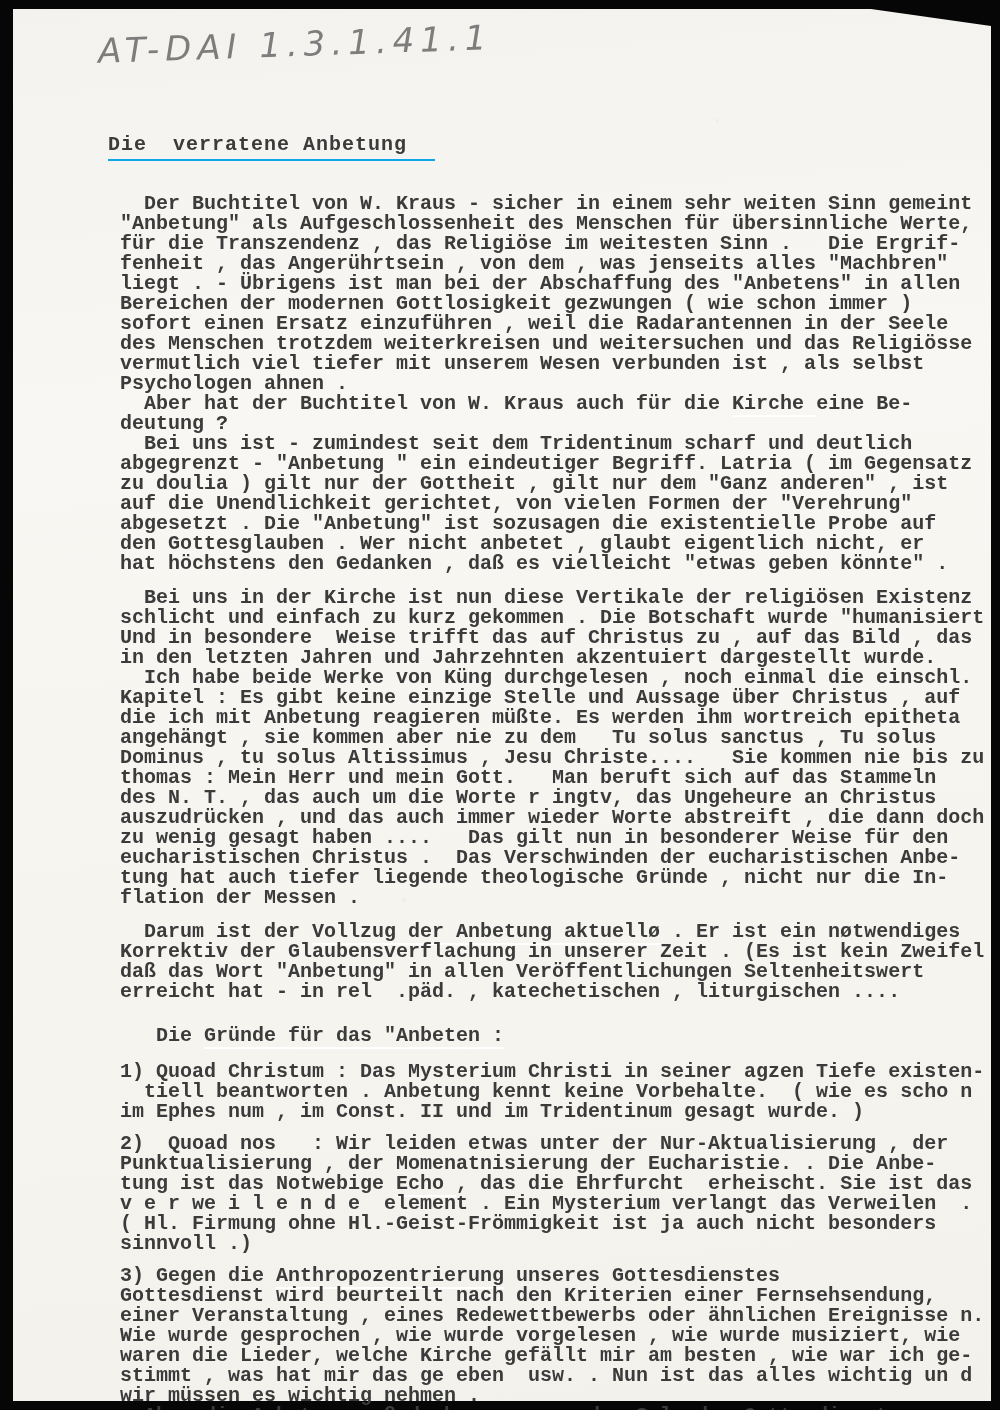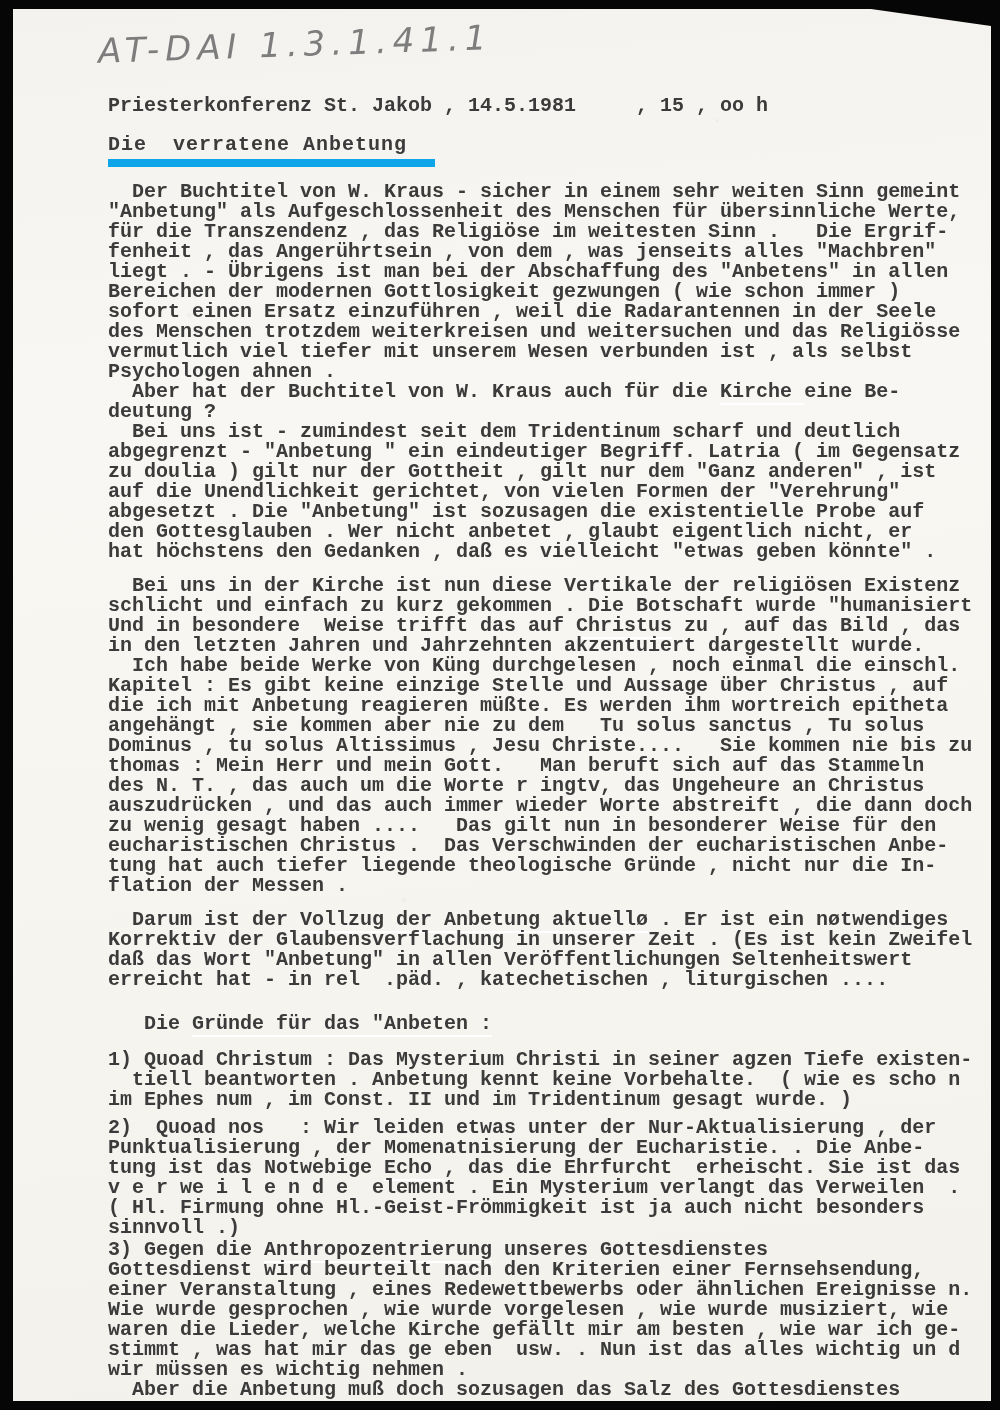--- a/index.html
+++ b/index.html
@@ -19,25 +19,25 @@
   .annotation{
     position:absolute;left:98px;top:24px;
     font-family:"DejaVu Sans",sans-serif;font-style:italic;
     font-size:34px;color:#7d7d7d;letter-spacing:6px;
     transform:rotate(-2deg);white-space:pre;
   }
   .typed{color:#3b3b3b;font-weight:bold;font-size:20px;white-space:pre;}
   .header-line{position:absolute;left:108px;top:94px;}
   .doc-title{
     position:absolute;left:108px;top:133px;
-    border-bottom:8px solid #0ea5e9;padding-bottom:3px;padding-right:28px;
+    border-bottom:2px solid #0ea5e9;padding-bottom:3px;padding-right:28px;
     letter-spacing:1px;
   }
   .doc-body{position:absolute;left:108px;top:182px;line-height:20px;}
-  .block{margin:0;}
+  .block{margin:12px;}
   .line{white-space:pre;min-height:20px;}
   .u{border-bottom:2px solid #ffffff;}
   .texture{
     position:absolute;left:13px;top:9px;width:978px;height:1392px;pointer-events:none;
     background:
       radial-gradient(circle at 18% 22%, rgba(120,120,120,0.05) 0 2px, transparent 3px),
       radial-gradient(circle at 72% 8%, rgba(120,120,120,0.06) 0 1px, transparent 2px),
       radial-gradient(circle at 40% 64%, rgba(120,120,120,0.05) 0 2px, transparent 3px),
       radial-gradient(circle at 88% 47%, rgba(120,120,120,0.05) 0 1px, transparent 2px);
   }
@@ -45,18 +45,17 @@
 </head>
 <body>
 
 <div class="scan">
   <div class="sheet"></div>
   <div class="texture"></div>
   <div class="corner-wedge"></div>
 
   <div class="annotation">AT-DAI 1.3.1.41.1</div>
 
-  <div class="typed header-line">Priesterkonferenz St. Jakob , 14.5.1981     , 15 , oo h</div>
 
   <div class="typed doc-title">Die  verratene Anbetung</div>
 
   <div class="typed doc-body"><div class="block"><div class="line"><span>  Der Buchtitel von W. Kraus - sicher in einem sehr weiten Sinn gemeint</span></div><div class="line"><span>"Anbetung" als Aufgeschlossenheit des Menschen für übersinnliche Werte,</span></div><div class="line"><span>für die Transzendenz , das Religiöse im weitesten Sinn .   Die Ergrif-</span></div><div class="line"><span>fenheit , das Angerührtsein , von dem , was jenseits alles "Machbren"</span></div><div class="line"><span>liegt . - Übrigens ist man bei der Abschaffung des "Anbetens" in allen</span></div><div class="line"><span>Bereichen der modernen Gottlosigkeit gezwungen ( wie schon immer )</span></div><div class="line"><span>sofort einen Ersatz einzuführen , weil die Radarantennen in der Seele</span></div><div class="line"><span>des Menschen trotzdem weiterkreisen und weitersuchen und das Religiösse</span></div><div class="line"><span>vermutlich viel tiefer mit unserem Wesen verbunden ist , als selbst</span></div><div class="line"><span>Psychologen ahnen .</span></div><div class="line"><span>  Aber hat der Buchtitel von W. Kraus auch für die </span><span class="u">Kirche </span><span>eine Be-</span></div><div class="line"><span>deutung ?</span></div><div class="line"><span>  Bei uns ist - zumindest seit dem Tridentinum scharf und deutlich</span></div><div class="line"><span>abgegrenzt - "Anbetung " ein eindeutiger Begriff. Latria ( im Gegensatz</span></div><div class="line"><span>zu doulia ) gilt nur der Gottheit , gilt nur dem "Ganz anderen" , ist</span></div><div class="line"><span>auf die Unendlichkeit gerichtet, von vielen Formen der "Verehrung"</span></div><div class="line"><span>abgesetzt . Die "Anbetung" ist sozusagen die existentielle Probe auf</span></div><div class="line"><span>den Gottesglauben . Wer nicht anbetet , glaubt eigentlich nicht, er</span></div><div class="line"><span>hat höchstens den Gedanken , daß es vielleicht "etwas geben könnte" .</span></div></div><div class="block" style="margin-top: 14px;"><div class="line"><span>  Bei uns in der Kirche ist nun diese Vertikale der religiösen Existenz</span></div><div class="line"><span>schlicht und einfach zu kurz gekommen . Die Botschaft wurde "humanisiert</span></div><div class="line"><span>Und in besondere  Weise trifft das auf </span><span class="u">Christus</span><span> zu , auf das Bild , das</span></div><div class="line"><span>in den letzten Jahren und Jahrzehnten akzentuiert dargestellt wurde.</span></div><div class="line"><span>  Ich habe beide Werke von Küng durchgelesen , noch einmal die einschl.</span></div><div class="line"><span>Kapitel : Es gibt keine einzige Stelle und Aussage über Christus , auf</span></div><div class="line"><span>die ich mit Anbetung reagieren müßte. Es werden ihm wortreich epitheta</span></div><div class="line"><span>angehängt , sie kommen aber nie zu dem   Tu solus sanctus , Tu solus</span></div><div class="line"><span>Dominus , tu solus Altissimus , Jesu Christe....   Sie kommen nie bis zu</span></div><div class="line"><span>thomas : Mein Herr und mein Gott.   Man beruft sich auf das Stammeln</span></div><div class="line"><span>des N. T. , das auch um die Worte r ingtv, das Ungeheure an Christus</span></div><div class="line"><span>auszudrücken , und das auch immer wieder Worte abstreift , die dann doch</span></div><div class="line"><span>zu wenig gesagt haben ....   Das gilt nun in besonderer Weise für den</span></div><div class="line"><span>eucharistischen Christus .  Das Verschwinden der eucharistischen Anbe-</span></div><div class="line"><span>tung hat auch tiefer liegende theologische Gründe , nicht nur die In-</span></div><div class="line"><span>flation der Messen .</span></div></div><div class="block" style="margin-top: 14px;"><div class="line"><span>  Darum ist der </span><span class="u">Vollzug der Anbetung aktuellø</span><span> . Er ist ein nøtwendiges</span></div><div class="line"><span>Korrektiv der Glaubensverflachung in unserer Zeit . (Es ist kein Zweifel</span></div><div class="line"><span>daß das Wort "Anbetung" in allen Veröffentlichungen Seltenheitswert</span></div><div class="line"><span>erreicht hat - in rel  .päd. , katechetischen , liturgischen ....</span></div></div><div class="block" style="margin-top: 24px;"><div class="line"><span>   Die </span><span class="u">Gründe für das "Anbeten :</span></div></div><div class="block" style="margin-top: 16px;"><div class="line"><span>1) Quoad Christum : Das Mysterium Christi in seiner agzen Tiefe existen-</span></div><div class="line"><span>  tiell beantworten . Anbetung kennt keine Vorbehalte.  ( wie es scho n</span></div><div class="line"><span>im Ephes num , im Const. II und im Tridentinum gesagt wurde. )</span></div></div><div class="block" style="margin-top: 8px;"><div class="line"><span>2)  Quoad nos   : Wir leiden etwas unter der Nur-Aktualisierung , der</span></div><div class="line"><span>Punktualisierung , der Momenatnisierung der Eucharistie. . Die Anbe-</span></div><div class="line"><span>tung ist das Notwebige </span><span class="u">Echo </span><span>, das die Ehrfurcht  erheischt. Sie ist das</span></div><div class="line"><span>v e r we i l e n d e  element . Ein Mysterium verlangt das Verweilen  .</span></div><div class="line"><span>( Hl. Firmung ohne Hl.-Geist-Frömmigkeit ist ja auch nicht besonders</span></div><div class="line"><span>sinnvoll .)</span></div></div><div class="block" style="margin-top: 2px;"><div class="line"><span>3) Gegen die </span><span class="u">Anthropozentrierung</span><span> unseres Gottesdienstes</span></div><div class="line"><span>Gottesdienst wird beurteilt nach den Kriterien einer Fernsehsendung,</span></div><div class="line"><span>einer Veranstaltung , eines Redewettbewerbs oder ähnlichen Ereignisse n.</span></div><div class="line"><span>Wie wurde gesprochen , wie wurde vorgelesen , wie wurde musiziert, wie</span></div><div class="line"><span>waren die Lieder, welche Kirche gefällt mir am besten , wie war ich ge-</span></div><div class="line"><span>stimmt , was hat mir das ge eben  usw. . Nun ist das alles wichtig un d</span></div><div class="line"><span>wir müssen es wichtig nehmen .</span></div><div class="line"><span>  Aber die Anbetung muß doch sozusagen das Salz des Gottesdienstes</span></div></div></div>
 </div>
 
 </body></html>

